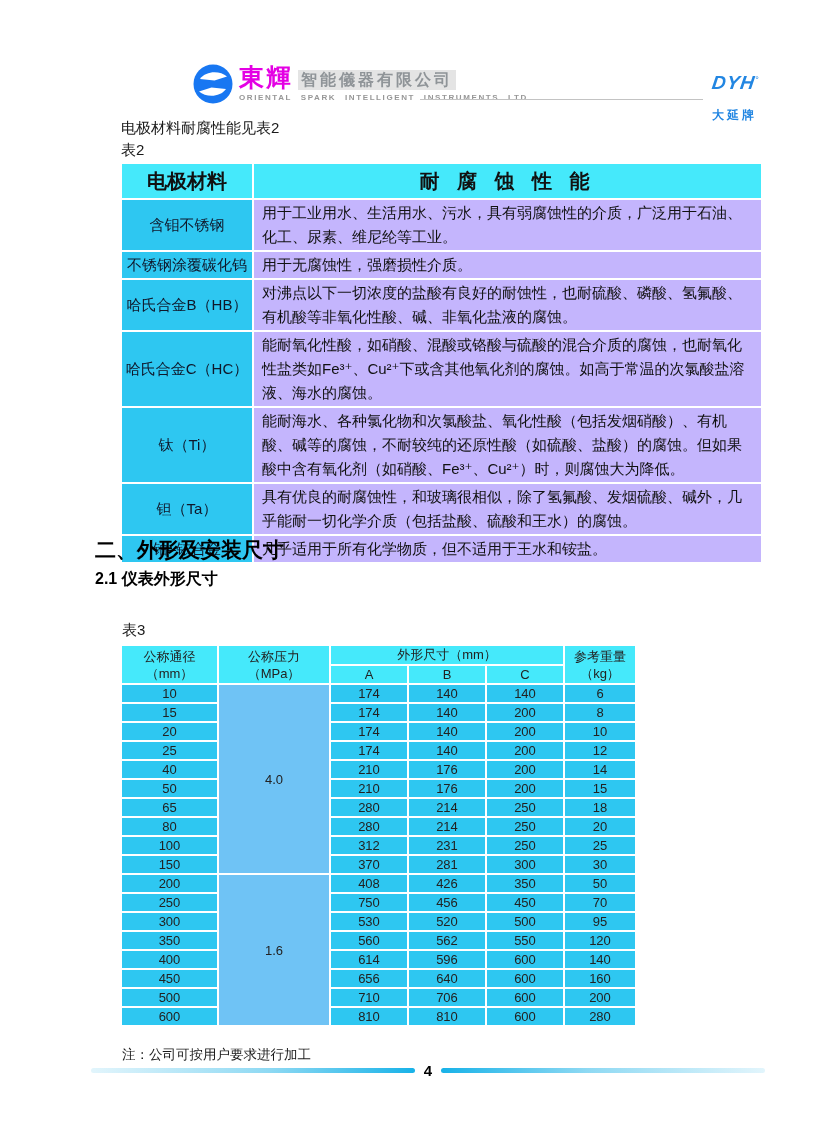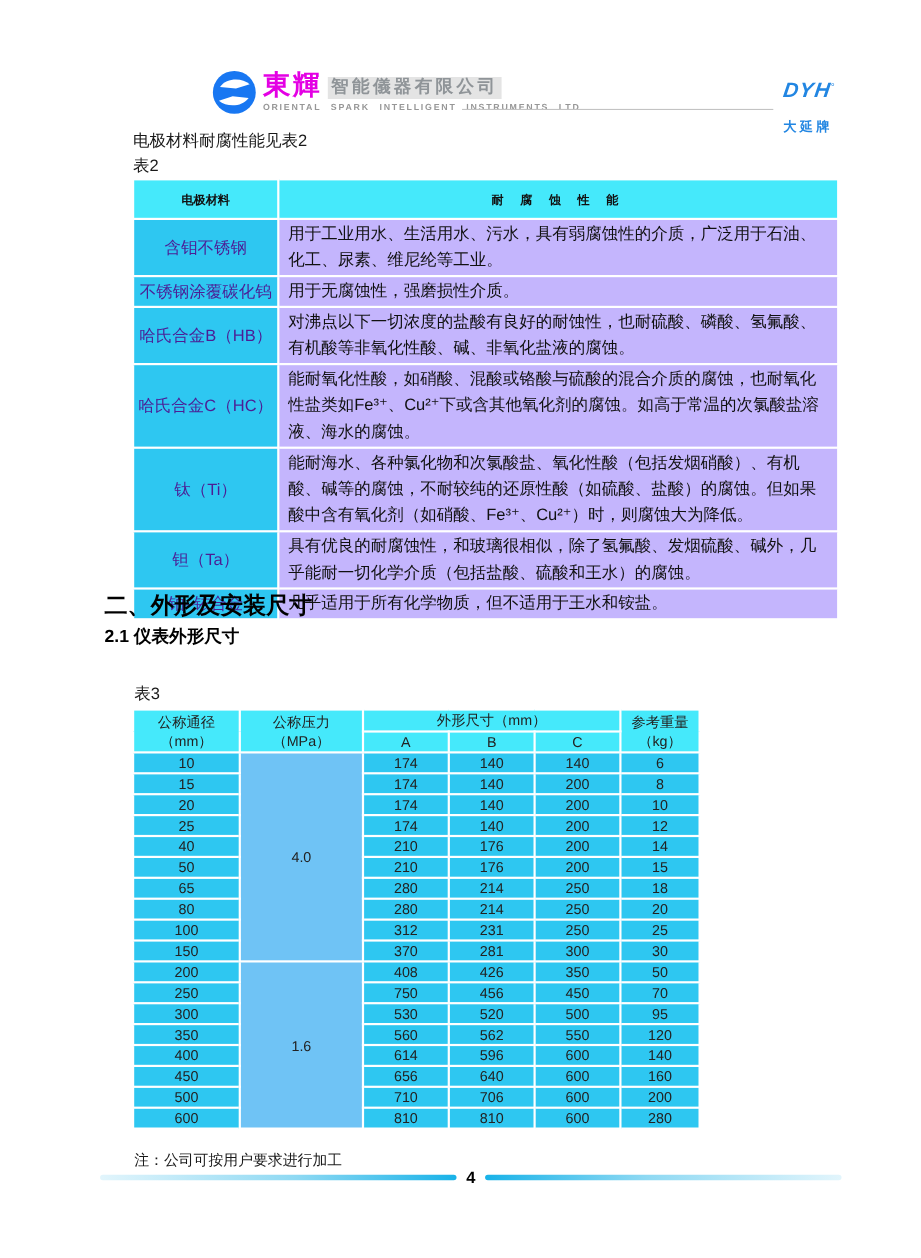--- a/index.html
+++ b/index.html
@@ -21,24 +21,24 @@
   .dyh-mark { font-size: 9px; vertical-align: super; }
   .dyh-sub { font-size: 12px; font-weight: bold; letter-spacing: 3px; margin-top: 13px; }
 
   
   .intro-line { position: absolute; left: 121px; top: 119px; font-size: 15px; }
   .table2-label { position: absolute; left: 121px; top: 141px; font-size: 15px; }
 
   
   .t2 { position: absolute; left: 120px; top: 162px; width: 643px; border-collapse: collapse; table-layout: fixed; }
   .t2 th, .t2 td { border: 2px solid #fff; }
-  .t2 th { background: #45e9fb; height: 36px; font-size: 11px; font-weight: bold; color: #111; }
+  .t2 th { background: #45e9fb; height: 36px; font-size: 20px; font-weight: bold; color: #111; }
   .t2 th.h-mat { width: 132px; }
   .t2 th.h-perf { letter-spacing: 6px; }
-  .t2 .t2-mat { background: #2ec7f1; text-align: center; font-size: 15px; color: #4c1d95; padding: 2px; }
+  .t2 .t2-mat { background: #2ec7f1; text-align: center; font-size: 15px; color: #0f172a; padding: 2px; }
   .t2 .t2-perf { background: #c4b5fd; font-size: 15px; line-height: 24px; padding: 1px 8px; color: #111; }
 
   
   .sec-title { position: absolute; left: 95px; top: 536px; font-size: 21px; font-weight: bold; color: #000; }
   .sec-sub { position: absolute; left: 95px; top: 569px; font-size: 16px; font-weight: bold; color: #000; }
   .sec-desc { position: absolute; left: 122px; top: 599px; font-size: 15px; }
   .table3-label { position: absolute; left: 122px; top: 621px; font-size: 15px; }
 
   
   .t3 { position: absolute; left: 120px; top: 644px; width: 515px; border-collapse: collapse; table-layout: fixed; }

